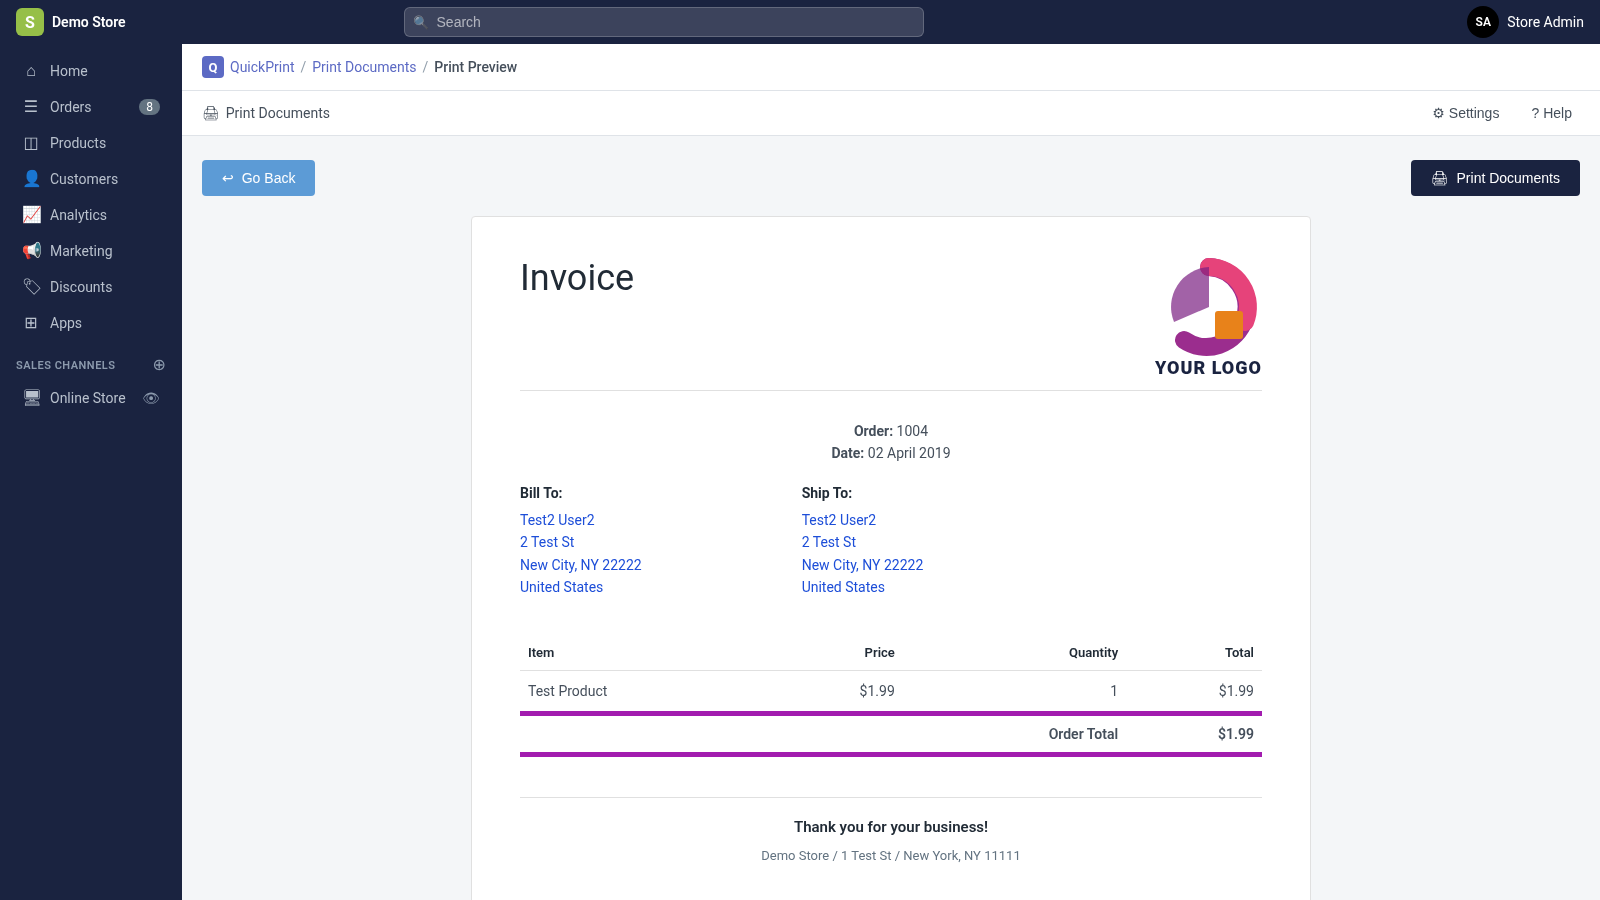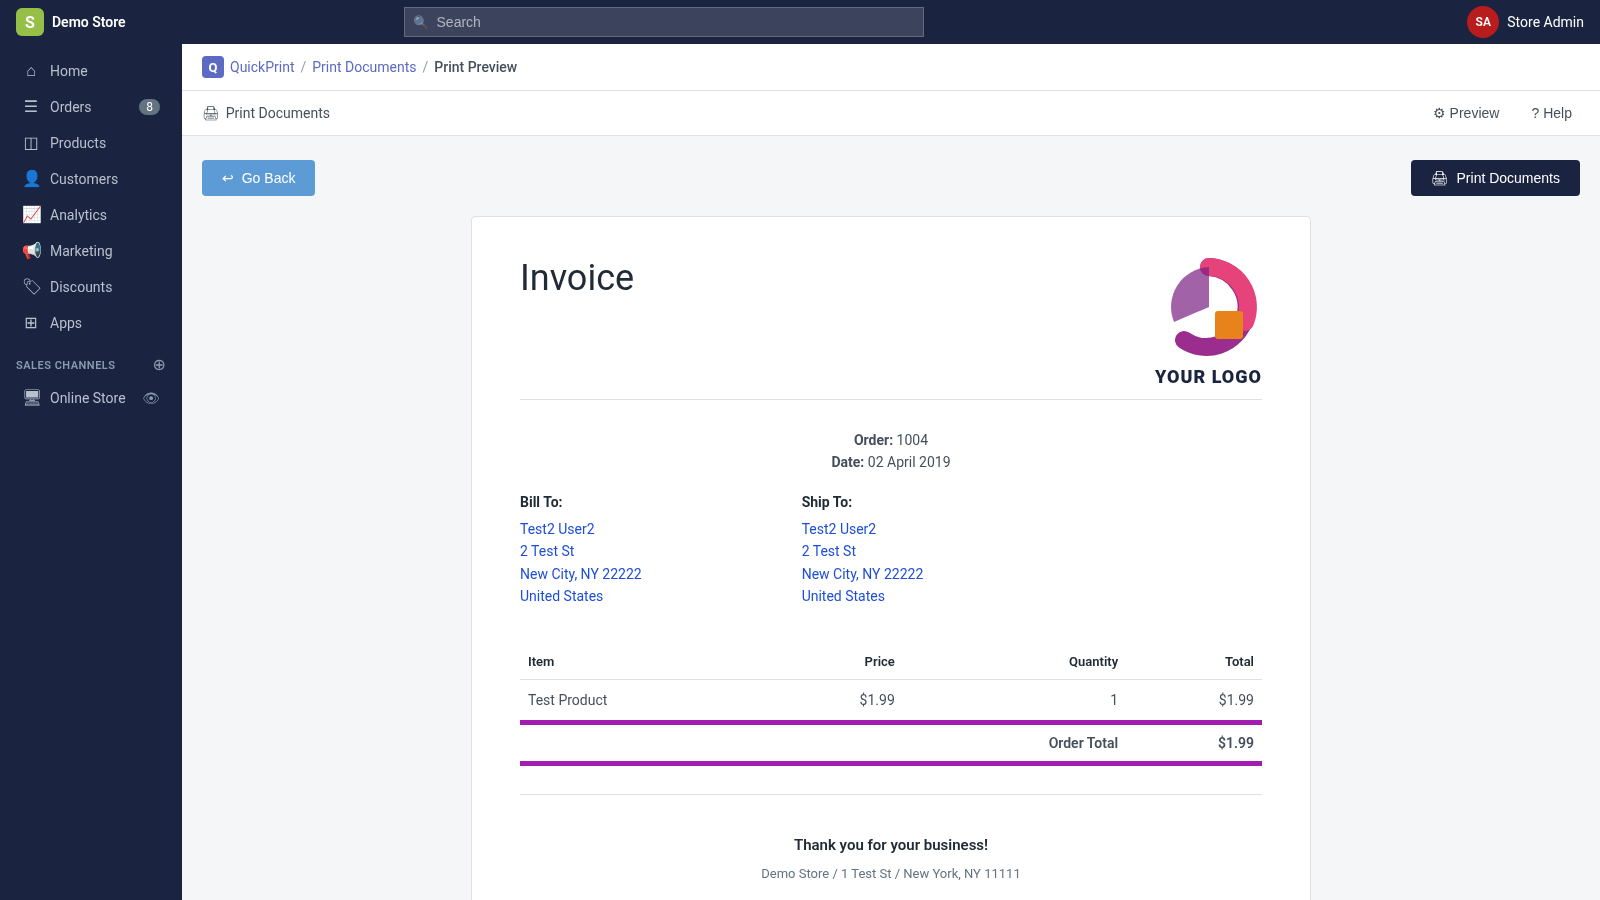--- a/index.html
+++ b/index.html
@@ -37,21 +37,21 @@
     }
     .search-bar {
       flex: 1;
       max-width: 520px;
       margin: 0 auto;
     }
     .search-bar input {
       width: 100%;
       background: rgba(255,255,255,0.15);
       border: 1px solid rgba(255,255,255,0.2);
-      border-radius: 0;
+      border-radius: 6px;
       padding: 6px 12px 6px 32px;
       color: #0ea5e9;
       font-size: 14px;
       outline: none;
     }
     .search-bar input::placeholder { color: rgba(255,255,255,0.6); }
     .search-wrapper {
       position: relative;
     }
     .search-icon-inner {
@@ -67,21 +67,21 @@
       align-items: center;
       gap: 8px;
       color: white;
       font-size: 14px;
       margin-left: auto;
     }
     .avatar {
       width: 32px;
       height: 32px;
       border-radius: 50%;
-      background: #b91c1c;
+      background: #000000;
       display: flex;
       align-items: center;
       justify-content: center;
       color: white;
       font-size: 12px;
       font-weight: 600;
     }
 
     
     .app-body {
@@ -268,21 +268,21 @@
     }
     .invoice-title {
       font-size: 36px;
       font-weight: 400;
       color: #212b36;
     }
     .logo-placeholder {
       display: flex;
       flex-direction: column;
       align-items: center;
-      gap: 9px;
+      gap: 0;
     }
     .logo-icon {
       width: 100px;
       height: 100px;
     }
     .logo-text {
       font-size: 18px;
       font-weight: 900;
       color: #1a2340;
       letter-spacing: 1px;
@@ -344,22 +344,22 @@
       padding: 6px 8px;
     }
     .items-table .total-row td {
       border-top: 1px solid #e0e0e0;
       font-weight: 600;
       padding: 10px 8px;
     }
 
     .invoice-footer {
       text-align: center;
-      margin-top: 28px;
-      padding-top: 41px;
+      margin-top: 40px;
+      padding-top: 20px;
       border-top: 1px solid #e0e0e0;
     }
     .invoice-footer p {
       font-size: 13px;
       color: #637381;
       margin-bottom: 4px;
     }
     .invoice-footer .thank-you {
       font-size: 15px;
       font-weight: 600;
@@ -447,21 +447,21 @@
     </div>
 
     <div class="action-bar">
       <div class="action-bar-left">
         <span>🖨</span>
         <span>Print Documents</span>
       </div>
       <div class="action-bar-right">
         <button class="settings-btn">
           <span>⚙</span>
-          <span>Preview</span>
+          <span>Settings</span>
         </button>
         <button class="help-btn">
           <span>?</span>
           <span>Help</span>
         </button>
       </div>
     </div>
 
     <div class="page-body">
 

